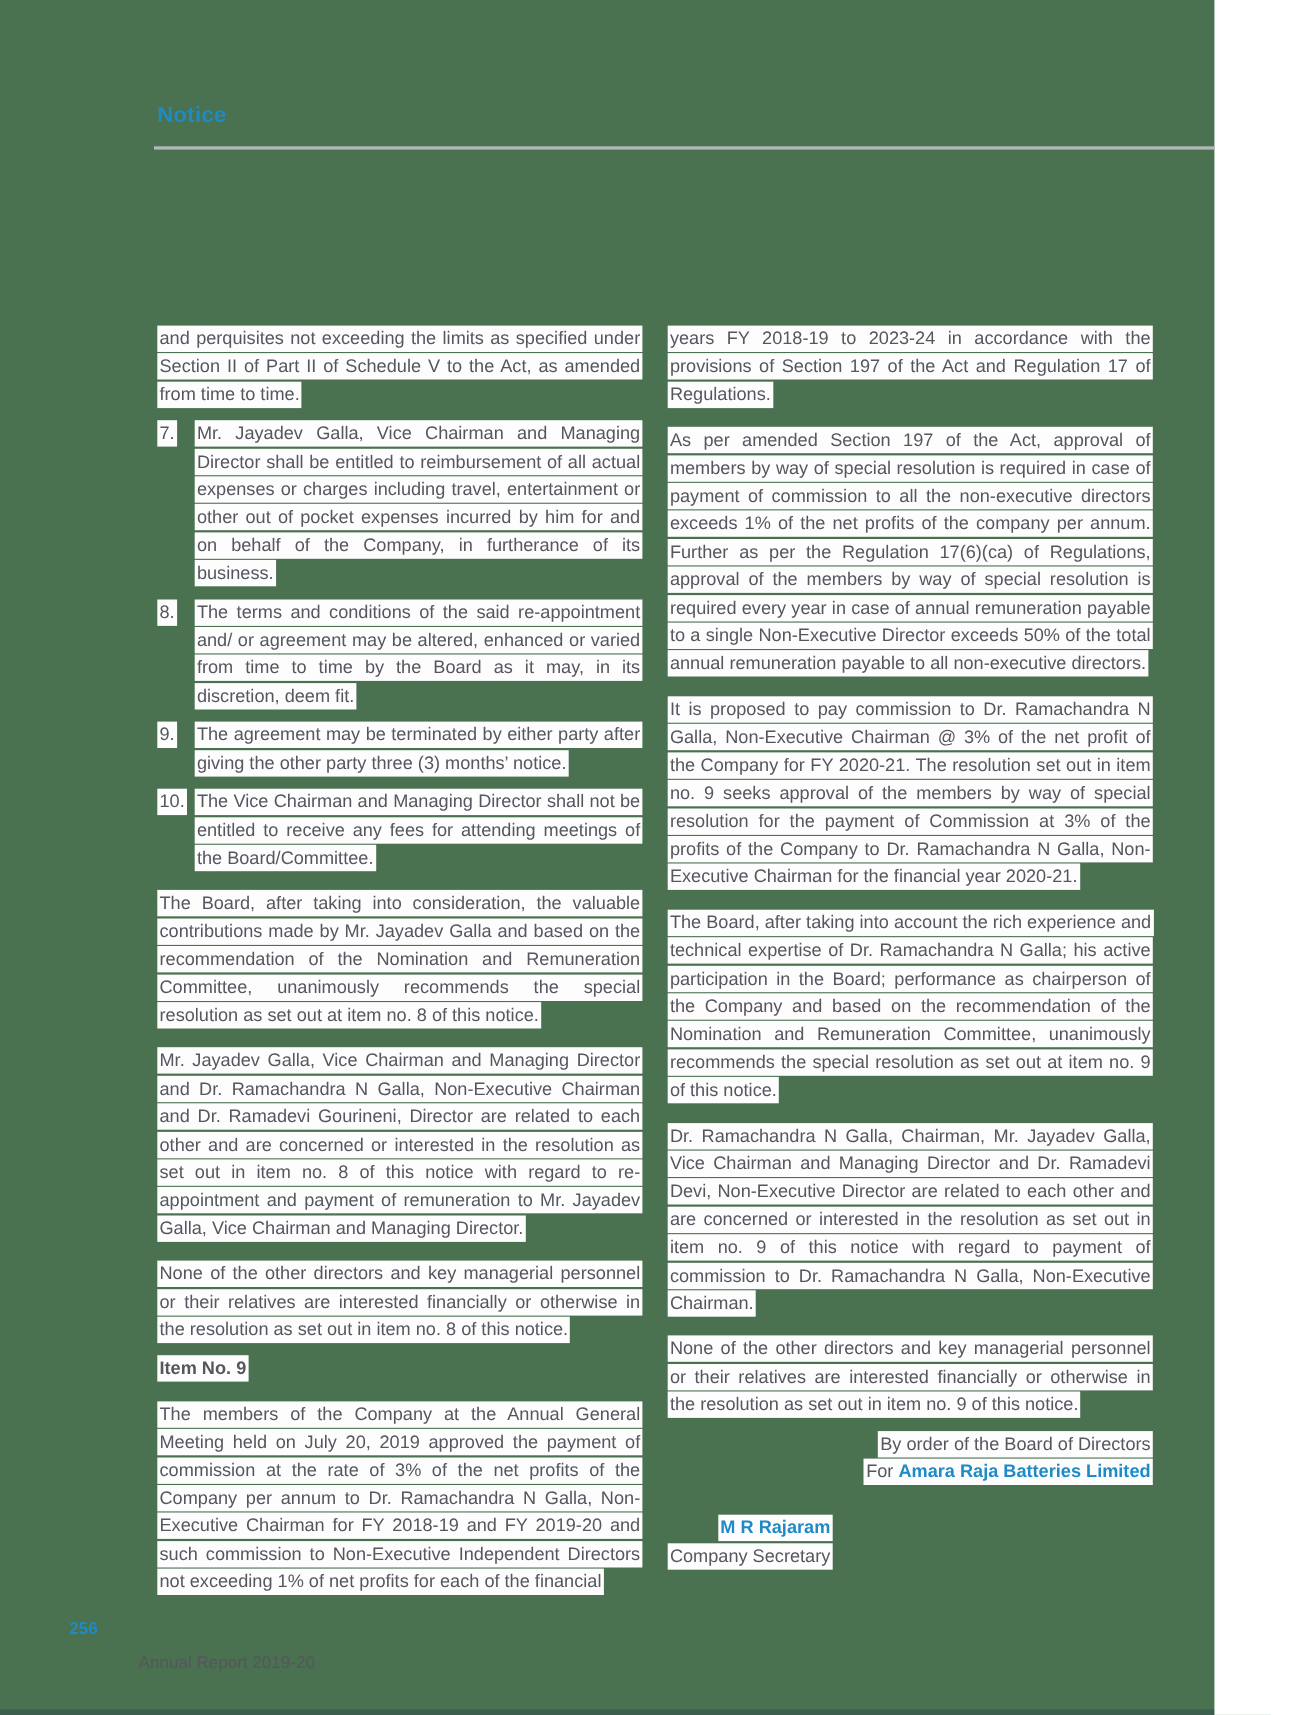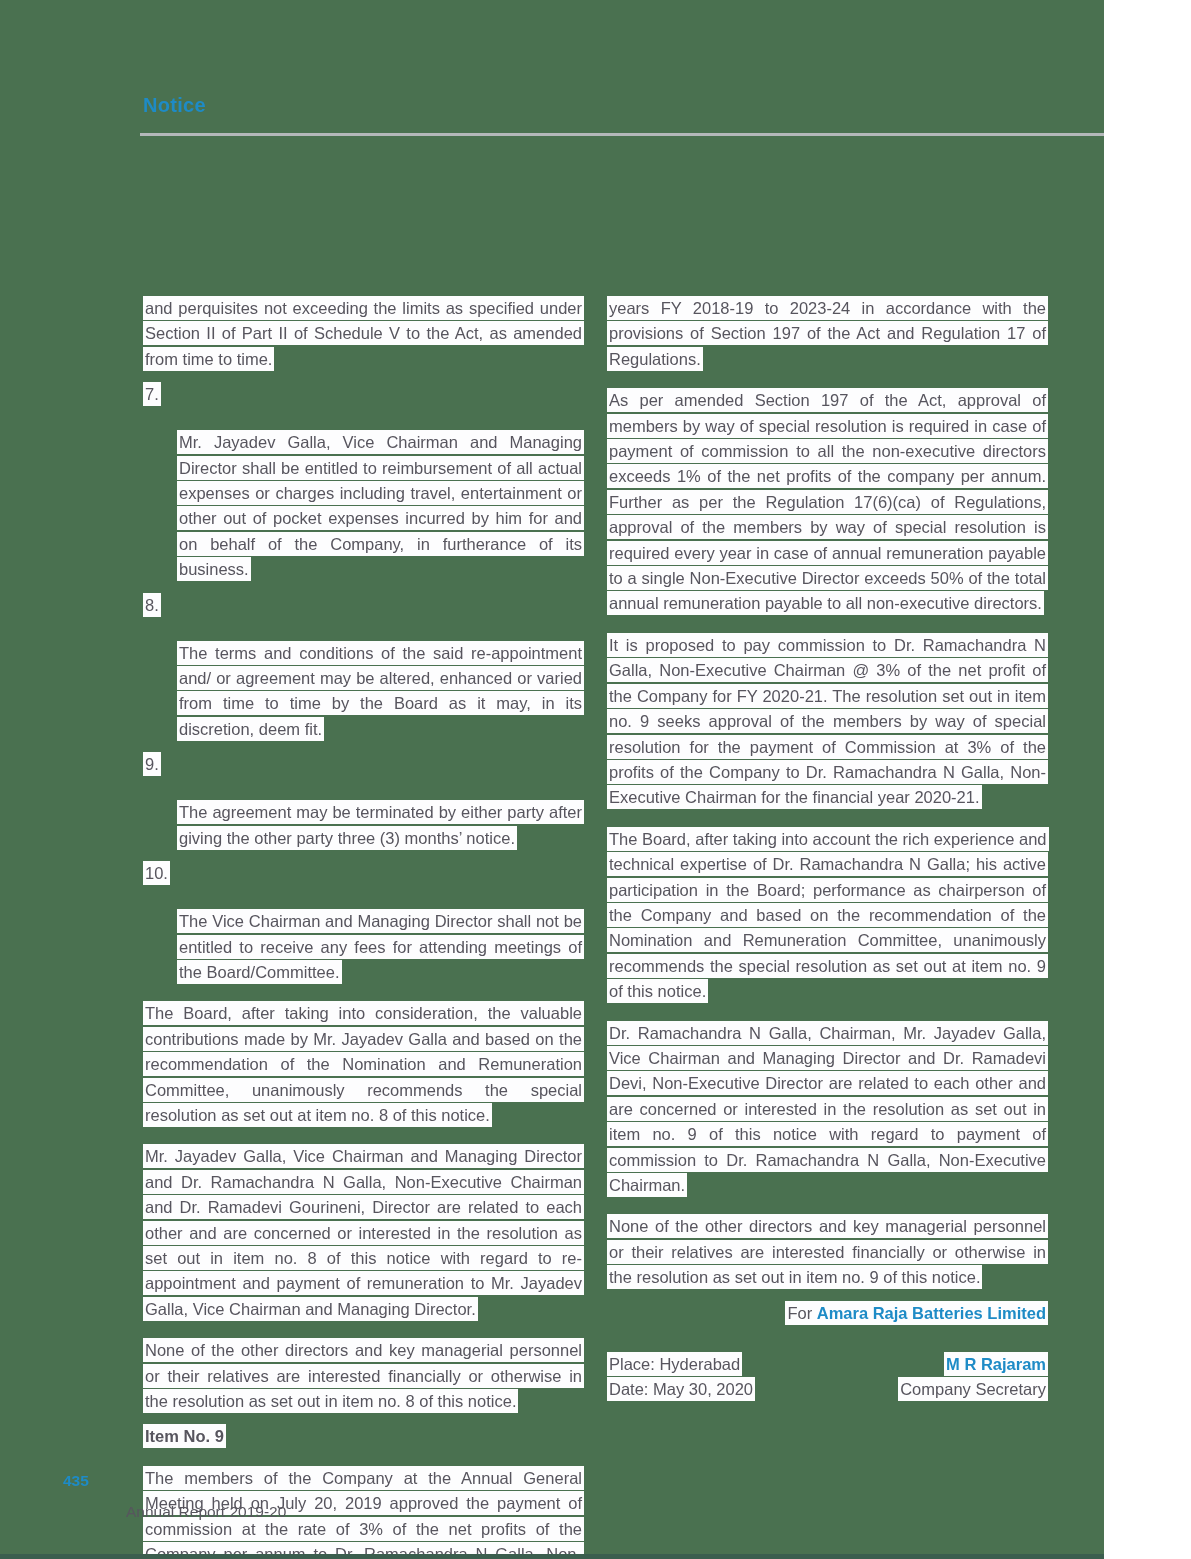--- a/index.html
+++ b/index.html
@@ -16,21 +16,21 @@
   .content{position:absolute;top:280px;left:143px;width:905px;display:flex;gap:23px;
            font-size:16.5px;line-height:25.4px;color:var(--text);}
   .col{flex:1;min-width:0;}
 
   .para{margin:16px 0 10px;text-align:justify;}
   .hl{background:var(--hl);padding:3px 2px;box-decoration-break:clone;-webkit-box-decoration-break:clone;}
 
   .num-list{margin:0;}
   .li{display:flex;margin:0 0 10px;}
   .li-num{width:34px;flex:none;}
-  .li-body{flex:1;text-align:justify;margin-top:48px;}
+  .li-body{flex:1;text-align:justify;}
 
   .left-paras{margin-top:8px;}
   .item-heading{margin:4px 0 9px;font-size:16.5px;font-weight:bold;color:var(--text);}
 
   .signoff{margin:0;text-align:right;}
   .signoff-first{margin-top:8px;}
   .company{font-weight:bold;color:var(--accent);}
 
   .place-date{display:flex;justify-content:space-between;margin-top:26px;}
   .pd-line{margin:0;}
@@ -83,33 +83,30 @@
     <div class="col">
       <div id="right-paragraphs">
           <p class="para"><span class="hl">years FY 2018-19 to 2023-24 in accordance with the provisions of Section 197 of the Act and Regulation 17 of Regulations.</span></p>
           <p class="para"><span class="hl">As per amended Section 197 of the Act, approval of members by way of special resolution is required in case of payment of commission to all the non-executive directors exceeds 1% of the net profits of the company per annum. Further as per the Regulation 17(6)(ca) of Regulations, approval of the members by way of special resolution is required every year in case of annual remuneration payable to a single Non-Executive Director exceeds 50% of the total annual remuneration payable to all non-executive directors.</span></p>
           <p class="para"><span class="hl">It is proposed to pay commission to Dr. Ramachandra N Galla, Non-Executive Chairman @ 3% of the net profit of the Company for FY 2020-21. The resolution set out in item no. 9 seeks approval of the members by way of special resolution for the payment of Commission at 3% of the profits of the Company to Dr. Ramachandra N Galla, Non-Executive Chairman for the financial year 2020-21.</span></p>
           <p class="para"><span class="hl">The Board, after taking into account the rich experience and technical expertise of Dr. Ramachandra N Galla; his active participation in the Board; performance as chairperson of the Company and based on the recommendation of the Nomination and Remuneration Committee, unanimously recommends the special resolution as set out at item no. 9 of this notice.</span></p>
           <p class="para"><span class="hl">Dr. Ramachandra N Galla, Chairman, Mr. Jayadev Galla, Vice Chairman and Managing Director and Dr. Ramadevi Devi, Non-Executive Director are related to each other and are concerned or interested in the resolution as set out in item no. 9 of this notice with regard to payment of commission to Dr. Ramachandra N Galla, Non-Executive Chairman.</span></p>
           <p class="para"><span class="hl">None of the other directors and key managerial personnel or their relatives are interested financially or otherwise in the resolution as set out in item no. 9 of this notice.</span></p>
         </div>
 
+      <p class="signoff signoff-first"><span class="hl">By order of the Board of Directors</span></p>
       <p class="signoff"><span class="hl"><span>For</span> <span class="company">Amara Raja Batteries Limited</span></span></p>
 
       <div class="place-date">
-        <div>
-          <p class="pd-line"><span class="hl">Place: Hyderabad</span></p>
-          <p class="pd-line"><span class="hl">Date: May 30, 2020</span></p>
-        </div>
         <div class="pd-right">
           <p class="pd-line"><span class="hl sig-name">M R Rajaram</span></p>
           <p class="pd-line"><span class="hl">Company Secretary</span></p>
         </div>
       </div>
     </div>
 
   </div>
 
-  <div class="footer-num">435</div>
+  <div class="footer-num">256</div>
   <div class="footer-label">Annual Report 2019-20</div>
   <div class="bottom-bar"></div>
 
 </div>
 
 </body></html>

